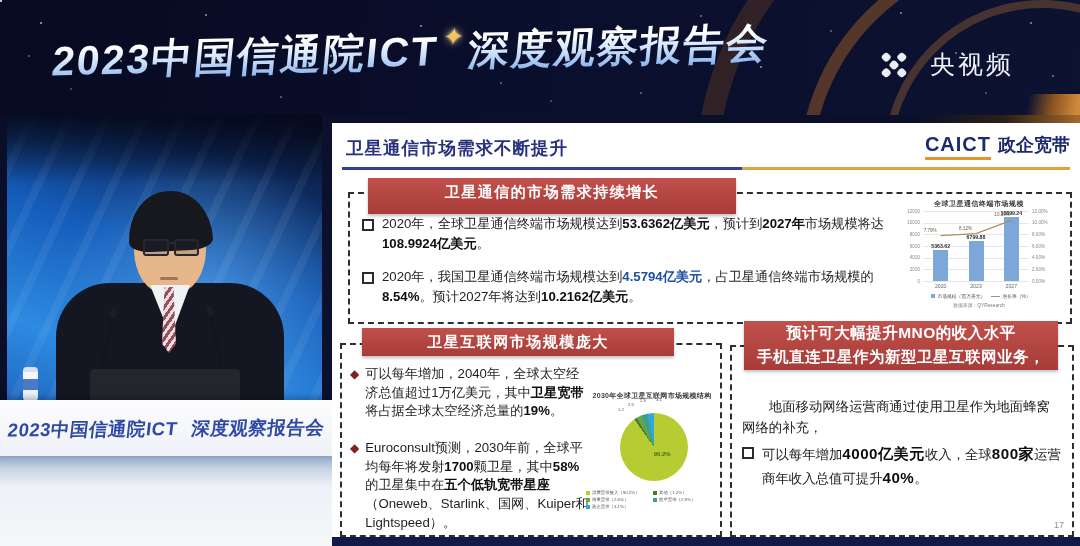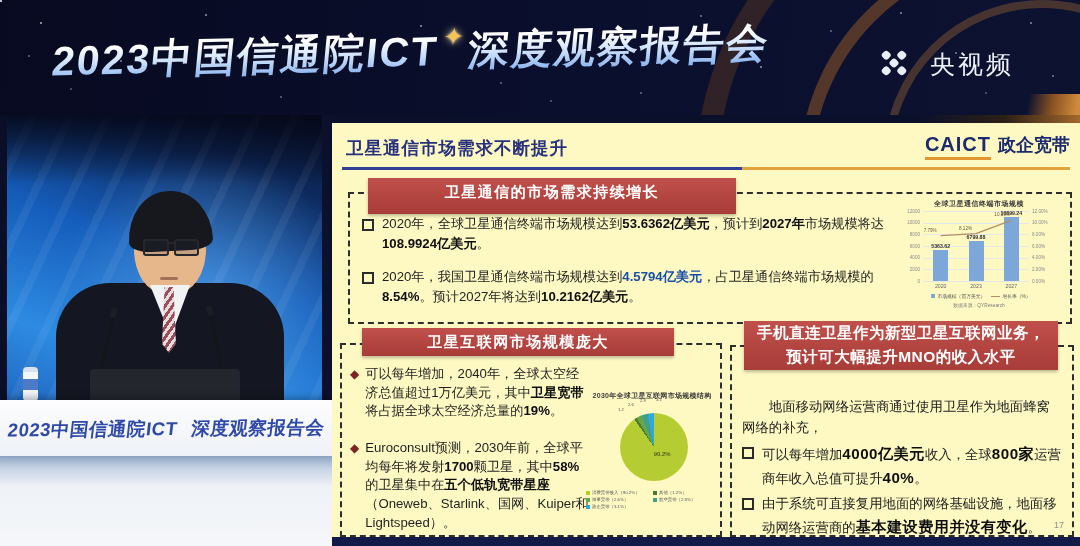--- a/index.html
+++ b/index.html
@@ -18,21 +18,21 @@
   .arc2{width:580px;height:580px;right:-240px;top:-140px;border:22px solid rgba(118,69,26,.35);}
   .arc3{width:300px;height:300px;right:-120px;top:0px;border:8px solid rgba(196,124,52,.32);}
   .wedge{position:absolute;right:0;top:94px;width:80px;height:21px;
     background:linear-gradient(100deg,transparent 35%,#8a5322 65%,#d08a3c 95%);}
   .banner-title{position:absolute;left:52px;top:24px;font-size:41px;font-weight:bold;letter-spacing:2px;
     transform:rotate(-1.5deg) skewX(-7deg);white-space:nowrap;}
   .grad{background:linear-gradient(180deg,#ffffff 22%,#cfe2fb 55%,#8fb7ee 92%);
     -webkit-background-clip:text;background-clip:text;color:transparent;}
   .banner-star{display:inline-block;font-size:24px;color:#f6c453;vertical-align:20px;margin:0 4px;
     text-shadow:0 0 9px #fad98c,0 0 3px #fff;}
-  .cctv{position:absolute;right:66px;top:48px;display:flex;align-items:flex-start;gap:21px;}
+  .cctv{position:absolute;right:66px;top:48px;display:flex;align-items:center;gap:21px;}
   .cctv-mark{width:30px;height:30px;transform:rotate(45deg);display:grid;
     grid-template-columns:repeat(3,1fr);grid-template-rows:repeat(3,1fr);gap:3px;}
   .cctv-mark i{display:block;background:#e9edf6;border-radius:3px;}
   .cctv-mark i.off{background:transparent;}
   .cctv-text{color:#edf1f9;font-size:25px;letter-spacing:3px;}
   
   .video{position:absolute;left:0;top:115px;width:332px;height:431px;overflow:hidden;
     background:linear-gradient(200deg,#081028 0%,#0d2a5e 16%,#155dbb 36%,#2e8be2 58%,#1a5ab4 80%,#123f86 100%);}
   .video .streaks{position:absolute;inset:0;
     background:repeating-linear-gradient(115deg,transparent 0 26px,rgba(255,255,255,.06) 26px 34px),
@@ -66,21 +66,21 @@
     background:linear-gradient(180deg,#d9e2ee 0 5px,#f4f8fc 5px 12px,#4d79c9 12px 23px,#eef4fa 23px 100%);}
   .vbanner{position:absolute;left:0;top:285px;width:332px;height:56px;z-index:7;
     background:linear-gradient(180deg,#fdfdfe,#eef1f7);display:flex;align-items:center;justify-content:center;
     box-shadow:0 -3px 6px rgba(0,0,0,.25);}
   .vbanner-text{font-size:18.5px;font-weight:bold;color:#2f49a6;letter-spacing:0.5px;white-space:nowrap;
     transform:skewX(-7deg) rotate(-0.5deg);}
   .vbanner-gap{display:inline-block;width:14px;}
   .podium{position:absolute;left:0;top:341px;width:332px;height:90px;z-index:6;
     background:linear-gradient(180deg,#8fa6c6 0,#c6d2e4 12px,#eef1f6 30px,#f5f7fa 100%);}
   
-  .slide{position:absolute;left:332px;top:115px;width:748px;height:431px;background:#fef9c3;overflow:hidden;}
+  .slide{position:absolute;left:332px;top:115px;width:748px;height:431px;background:#ffffff;overflow:hidden;}
   .slide-topstrip{position:absolute;top:0;left:0;width:748px;height:8px;
     background:linear-gradient(90deg,#0a0f2a 0 78%,#2c2015 90%,#a4682c 100%);}
   .slide-botstrip{position:absolute;bottom:0;left:0;width:748px;height:9px;background:#121a48;}
   .slide-title{position:absolute;left:14px;top:21px;font-size:17.5px;font-weight:bold;color:#28317d;letter-spacing:1px;}
   .caict{position:absolute;right:10px;top:18px;display:flex;gap:7px;align-items:baseline;}
   .caict-en{font-size:20px;font-weight:bold;color:#1c2a6e;letter-spacing:1px;
     border-bottom:3px solid #e2962f;padding-bottom:1px;}
   .caict-cn{font-size:18px;font-weight:bold;color:#1c2a6e;}
   .divider{position:absolute;left:10px;top:52px;width:728px;height:3px;
     background:linear-gradient(90deg,#323f97 0 55%,#e2a23c 55% 100%);}
@@ -292,31 +292,27 @@
           </div>
           <div class="p-li">
             <span class="p-sq" style="background: rgb(47, 168, 220);"></span>
             <span>政企宽带（3.1%）</span>
           </div>
         </div>
       </div>
 
     <div class="dash" id="box3"></div>
     <div class="redhead" id="head3">
+      <div>预计可大幅提升MNO的收入水平</div>
       <div>手机直连卫星作为新型卫星互联网业务，</div>
-      <div>预计可大幅提升MNO的收入水平</div>
     </div>
     <div id="s3body">
       <p id="s3intro">地面移动网络运营商通过使用卫星作为地面蜂窝网络的补充，</p>
       <div class="s3row">
         <span class="sqb"></span>
         <span><span>可以每年增加</span><span class="seg-big">4000亿美元</span><span>收入，全球</span><span class="seg-big">800家</span><span>运营商年收入总值可提升</span><span class="seg-big">40%</span><span>。</span></span>
       </div>
-      <div class="s3row">
-        <span class="sqb"></span>
-        <span><span>由于系统可直接复用地面的网络基础设施，地面移动网络运营商的</span><span class="seg-big">基本建设费用并没有变化</span><span>。</span></span>
-      </div>
     </div>
 
     <div class="pagenum">17</div>
     <div class="slide-botstrip"></div>
   </div>
 </div>
 
 </body></html>

